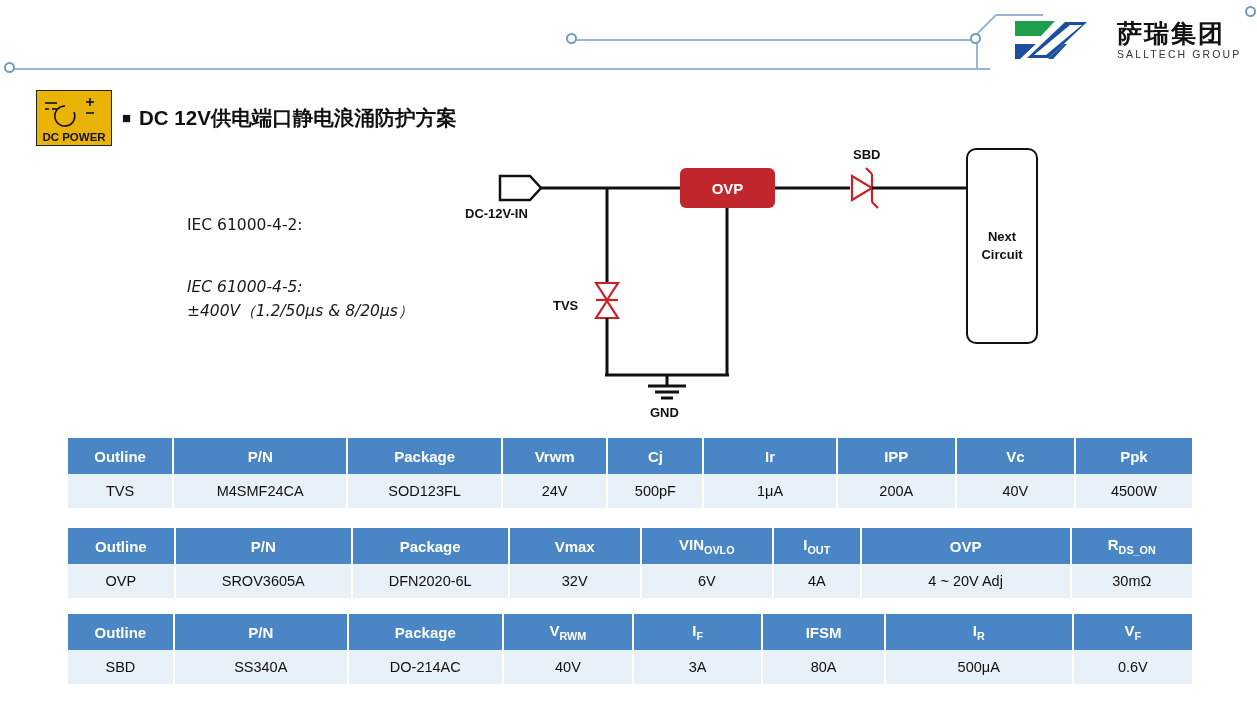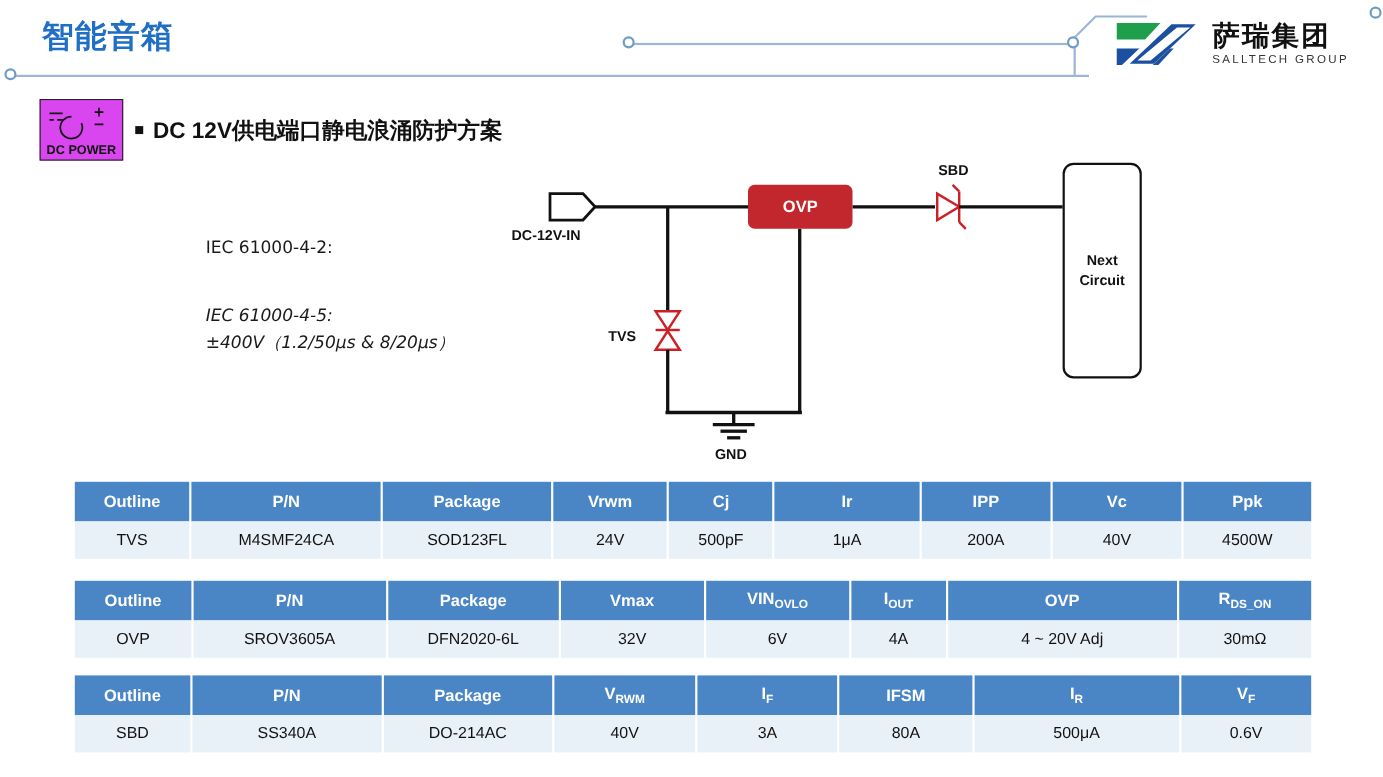--- a/index.html
+++ b/index.html
@@ -73,21 +73,21 @@
     display: flex;
     align-items: center;
   }
   .logo-mark {
     position: relative;
     width: 78px; height: 44px;
     background: #ffffff;
     flex: 0 0 auto;
   }
   .logo-text {
-    margin-left: 9px;
+    margin-left: 24px;
   }
   .logo-cn {
     font-size: 25px;
     font-weight: bold;
     color: #111111;
     letter-spacing: 2px;
     line-height: 1.05;
   }
   .logo-en {
     font-size: 10.5px;
@@ -96,21 +96,21 @@
     margin-top: 2px;
   }
 
   
   .dcpower {
     position: absolute;
     left: 36px; top: 90px;
     width: 76px; height: 56px;
     border: 1.5px solid #222222;
     box-sizing: border-box;
-    background: #d946ef;
+    background: #eab308;
   }
   .dcpower-label {
     position: absolute;
     left: 0; bottom: 2px;
     width: 100%;
     text-align: center;
     font-size: 11.5px;
     font-weight: bold;
     color: #111;
   }
@@ -209,21 +209,20 @@
     text-align: center;
     border: 0;
     color: #111;
   }
   sub { font-size: 0.72em; margin-top: 32px; }
 </style>
 </head>
 <body>
 
 <div class="header">
-  <div class="header-title">智能音箱</div>
 
   <div class="header-line-top"></div>
   <svg class="header-diag" viewBox="0 0 75 30">
     <polyline points="3,28 28,3 75,3" fill="none" stroke="#9ab6d4" stroke-width="2"></polyline>
   </svg>
   <div class="header-line-bottom"></div>
   <div class="header-vert"></div>
 
   <div class="node n1"></div>
   <div class="node n2"></div>

